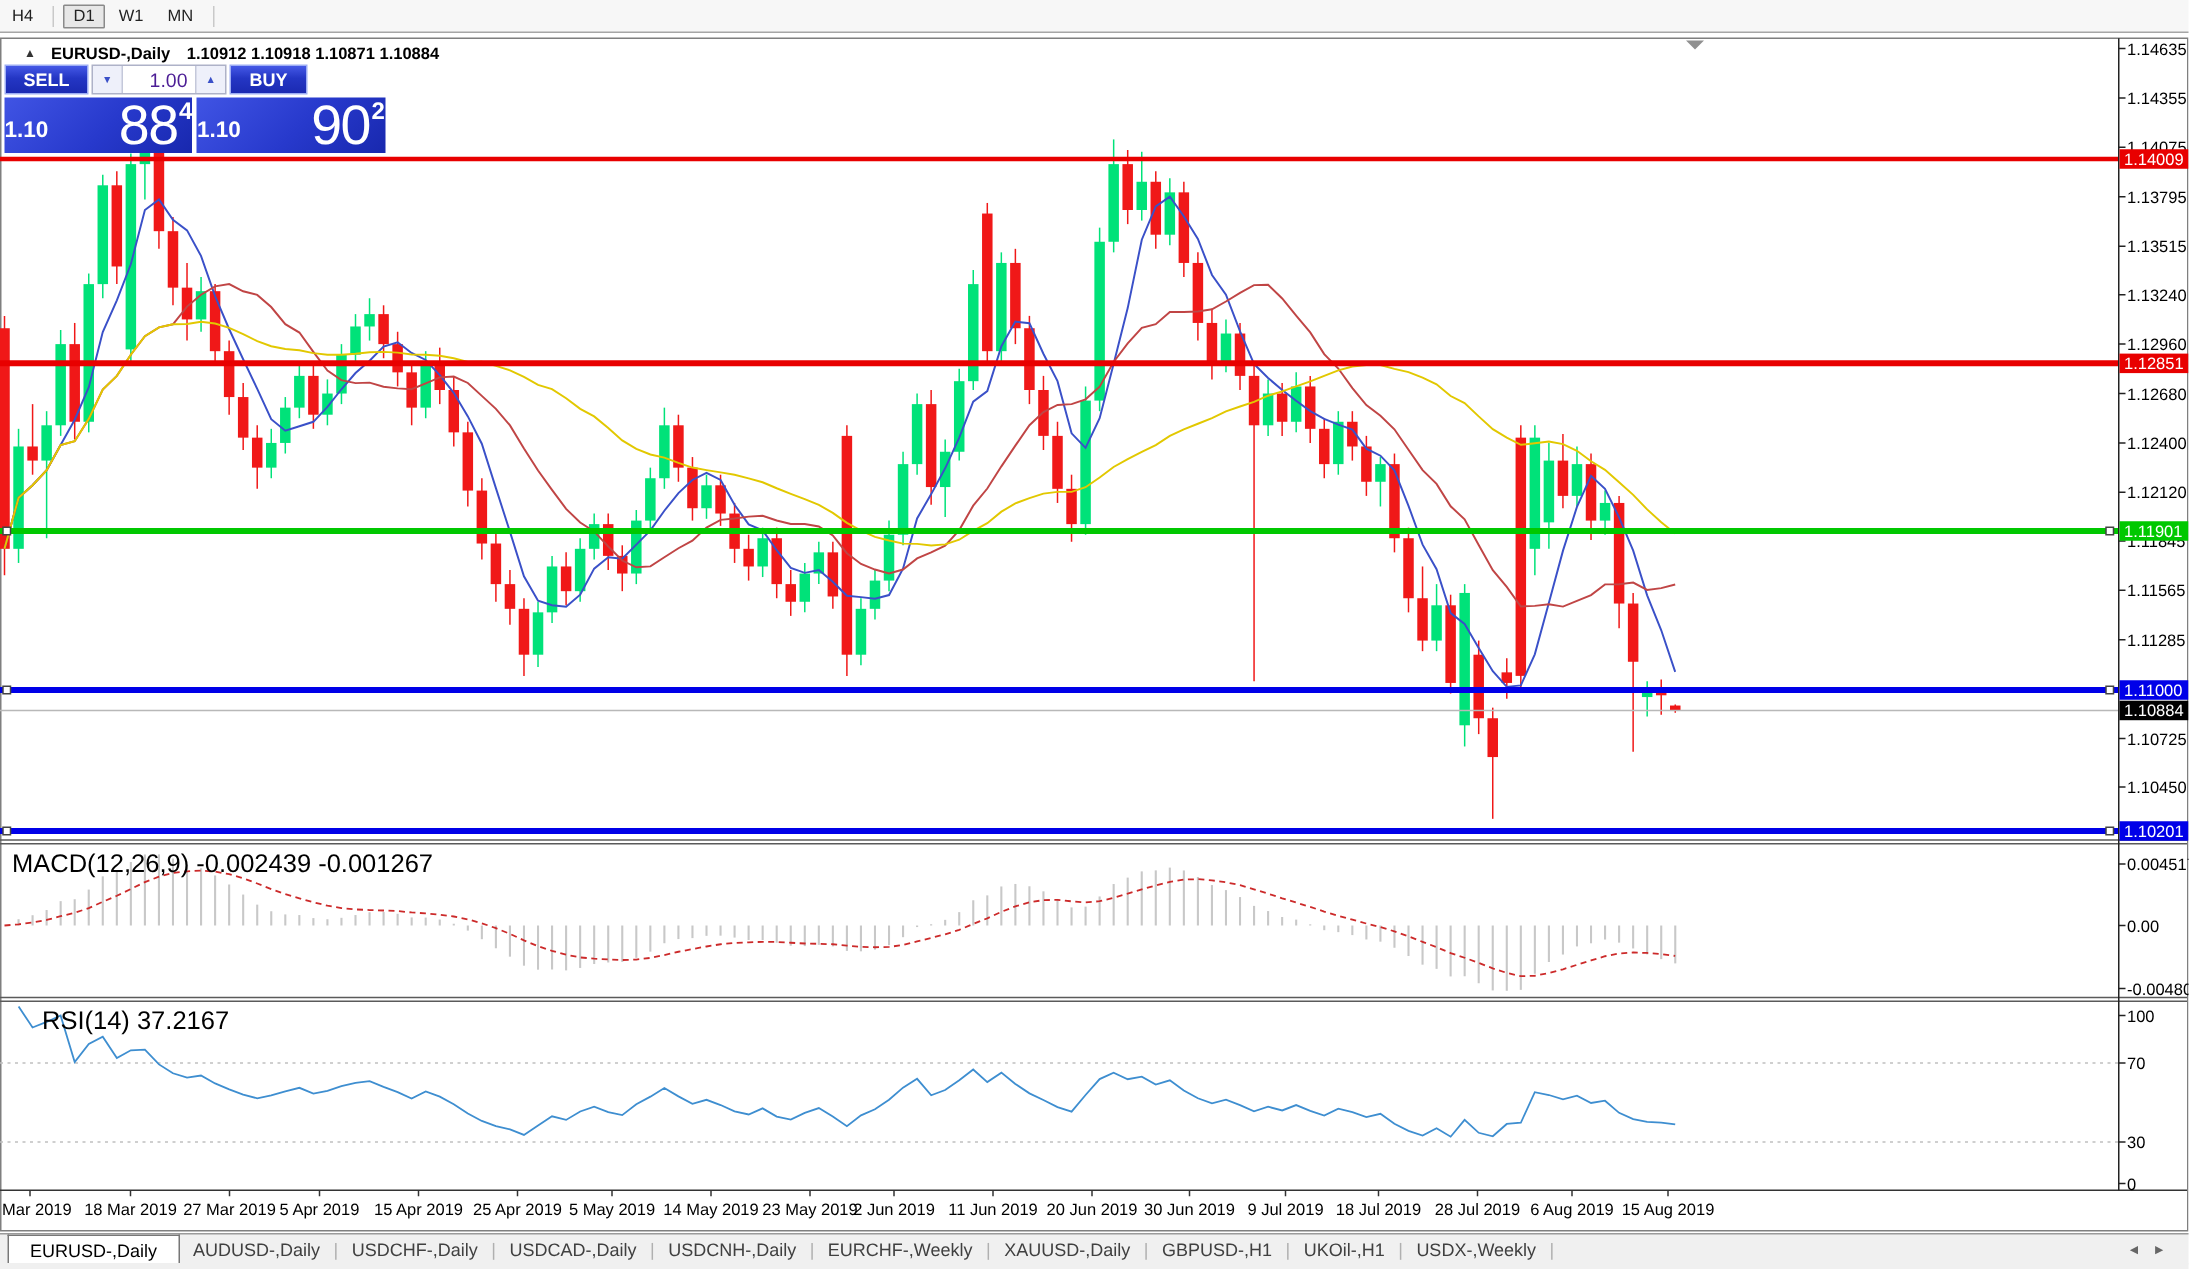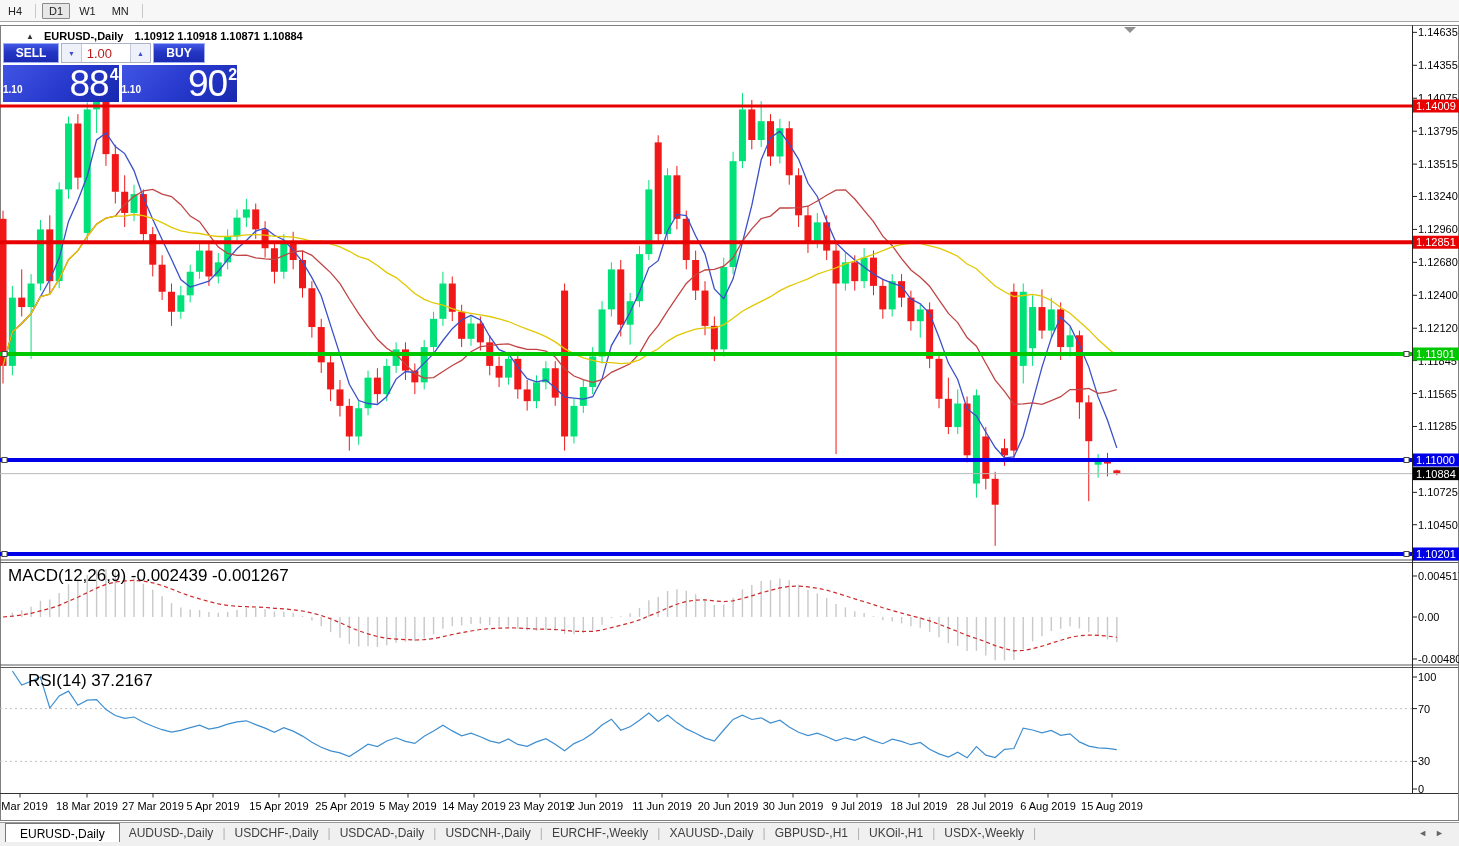--- a/index.html
+++ b/index.html
@@ -16,21 +16,21 @@
   }
   .tf-btn {
     font-size:11px; color:#222; padding:1px 6px; margin:0 1px;
     border:1px solid transparent; border-radius:1px; cursor:default;
   }
   .tf-btn.active { background:#e7e7e7; border:1px solid #8a8a8a; }
   .tb-sep { width:1px; height:14px; background:#c9c9c9; margin:0 5px; }
 
   
   .symbol-info {
-    position:absolute; left:26px; top:30px; z-index:4;
+    position:absolute; left:16px; top:30px; z-index:4;
     font-size:11px; font-weight:bold; color:#000; white-space:nowrap;
   }
   .collapse-tri { font-size:8px; color:#333; margin-right:7px; vertical-align:1px; }
   .symbol-info .ohlc { margin-left:8px; }
 
   
   .trade-panel { position:absolute; left:3px; top:43px; width:202px; z-index:5; }
   .tp-row1 { display:flex; height:20px; }
   .tp-btn {
     background:linear-gradient(#4458e6 0%, #2436c4 45%, #1b2ab2 100%);
@@ -43,31 +43,31 @@
     flex:1; display:flex; background:#fff; border:1px solid #aeb2c8;
     box-sizing:border-box; margin:0 2px;
   }
   .tp-spin {
     width:19px; background:#eef0fa; display:flex; align-items:center; justify-content:center;
     color:#3a50c8; font-size:7px; cursor:default;
   }
   .tp-spin.down { border-right:1px solid #c4c8da; }
   .tp-spin.up   { border-left:1px solid #c4c8da; }
   .tp-vol {
-    flex:1; font-size:13px; color:#b91c1c; text-align:right;
-    display:flex; align-items:center; justify-content:flex-end; padding-right:18px;
+    flex:1; font-size:13px; color:#4c1d95; text-align:right;
+    display:flex; align-items:center; justify-content:flex-end; padding-right:5px;
   }
   .tp-row2 { display:flex; margin-top:2px; height:37px; }
   .tp-price {
     flex:1; background:linear-gradient(135deg,#4054e4 0%, #2739cc 55%, #1828ae 100%);
     color:#fff; display:flex; align-items:flex-end; justify-content:center;
     padding-bottom:2px; box-sizing:border-box;
   }
   .tp-price.bid { margin-right:3px; }
-  .tp-small { font-size:10px; font-weight:bold; margin:0 2px 5px 0; }
+  .tp-small { font-size:15px; font-weight:bold; margin:0 2px 5px 0; }
   .tp-big   { font-size:37px; line-height:33px; font-weight:500; letter-spacing:-1px;margin-left:45px; }
   .tp-sup   { font-size:16px; font-weight:bold; margin:0 0 16px 1px; }
 
   
   .ind-label { position:absolute; left:8px; font-size:17px; color:#000; z-index:4; white-space:nowrap; }
   .ind-label.macd { top:566px; }
   .ind-label.rsi  { top:671px;padding-left:20px; }
 
   
   .tabbar {

